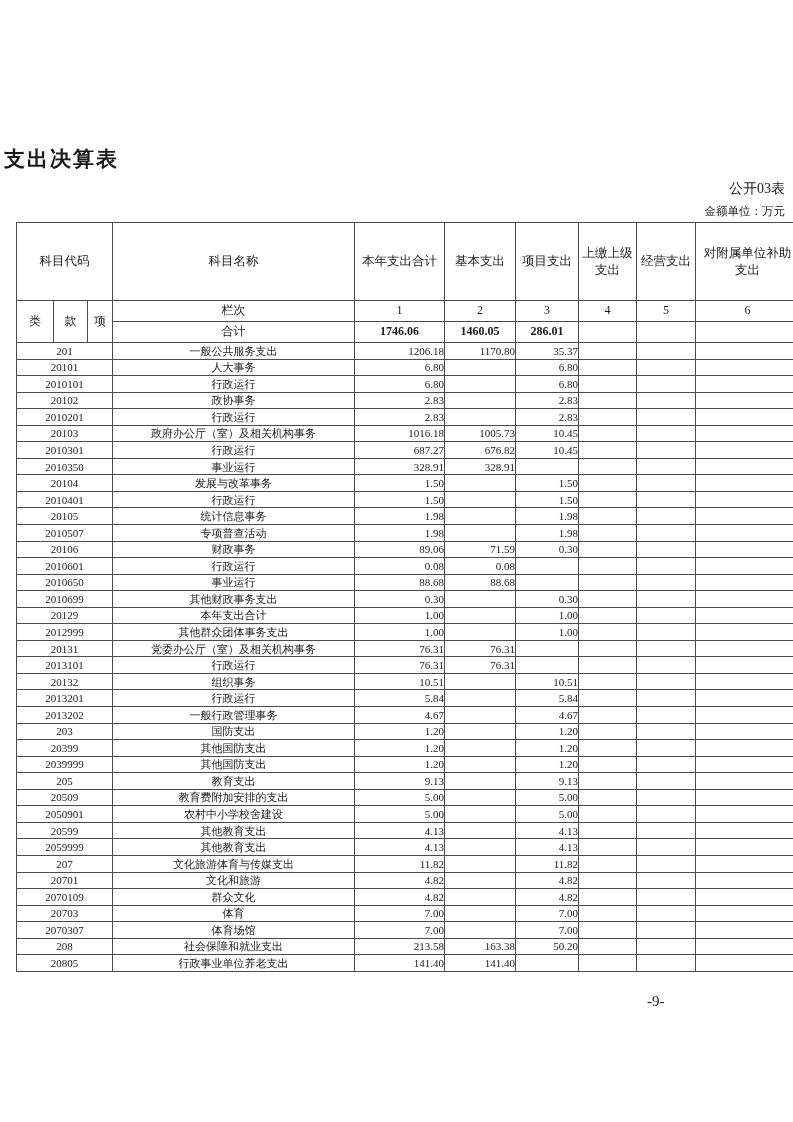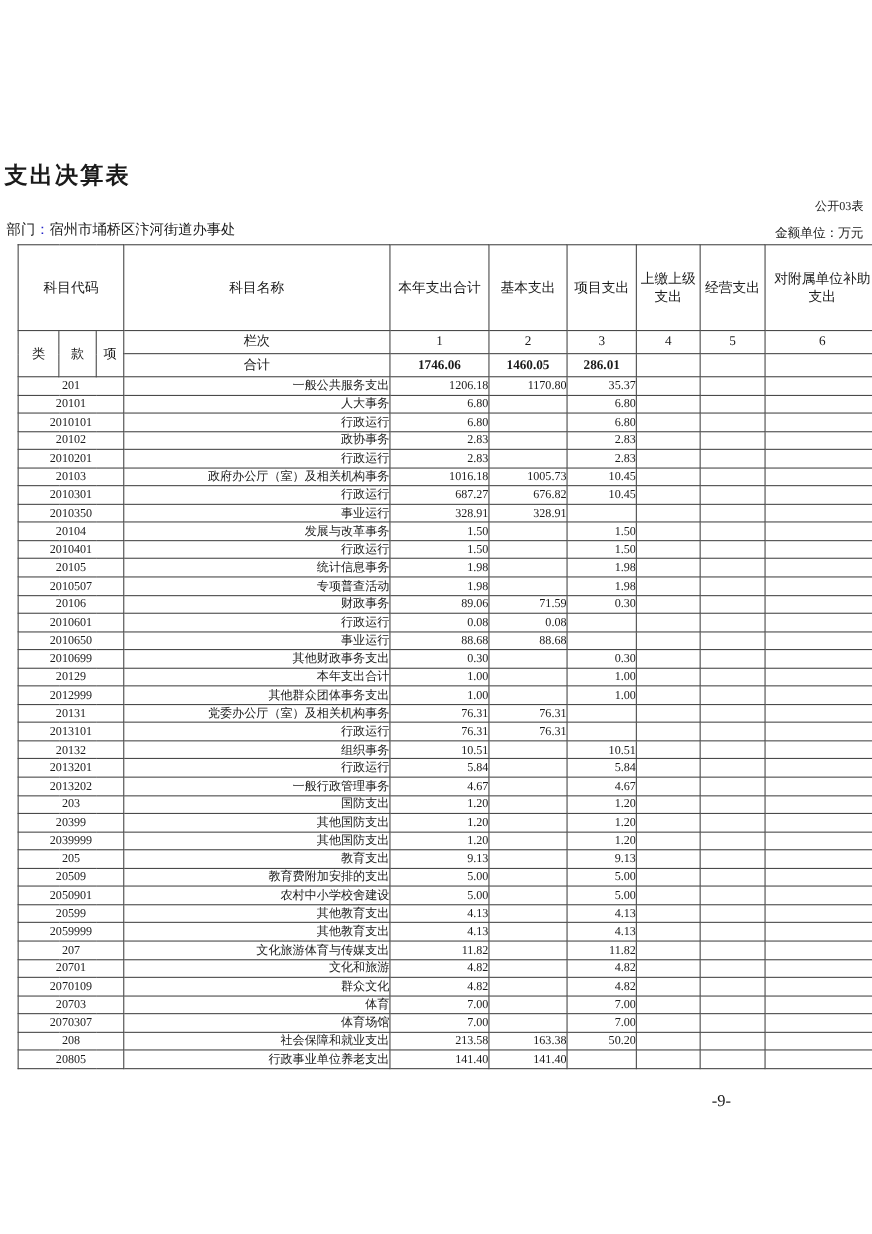--- a/index.html
+++ b/index.html
@@ -19,21 +19,21 @@
     width: 100%;
     text-align: left;
     font-size: 21px;
     font-weight: 700;
     letter-spacing: 2px;
     margin: 4px;
   }
   .form-label {
     position: absolute;
     top: 180px; right: 8px;
-    font-size: 11px;
+    font-size: 14px;
   }
   .dept-line {
     position: absolute;
     top: 200px; left: 6px;
     font-size: 13px;
   }
   .dept-colon { color: #2323c8; }
   .unit-label {
     position: absolute;
     top: 204px; right: 8px;
@@ -61,41 +61,38 @@
     text-align: center;
     white-space: normal;
     line-height: 1.35;
     padding: 0 2px;
   }
   tr.h-sub { height: 21px; }
   tr.h-sub td { text-align: center; font-size: 12px; }
   td.sub-code { text-align: center; font-size: 12.5px; }
   tbody.data tr { height: 16.55px; }
   td.code { text-align: center; padding-left: 2px; }
-  td.name { text-align: right; padding-left: 3px; }
+  td.name { text-align: center; padding-left: 3px; }
   td.num  { text-align: right; padding-right: 2px; }
   .bold { font-weight: 700; }
   .page-number {
     position: absolute;
     top: 993px; left: 647px;
     font-size: 15px;
   }
 </style>
 </head>
 <body>
 
 <div class="page">
 
   <h1 class="doc-title">支出决算表</h1>
 
   <div class="form-label">公开03表</div>
 
-  <div class="dept-line">
-    <span>部门</span><span class="dept-colon">：</span><span>宿州市埇桥区汴河街道办事处</span>
-  </div>
 
   <div class="unit-label">金额单位：万元</div>
 
   <table class="report">
     <colgroup>
       <col style="width:37px">
         <col style="width:34px">
         <col style="width:25px">
       <col style="width:242px">
       <col style="width:90px">

